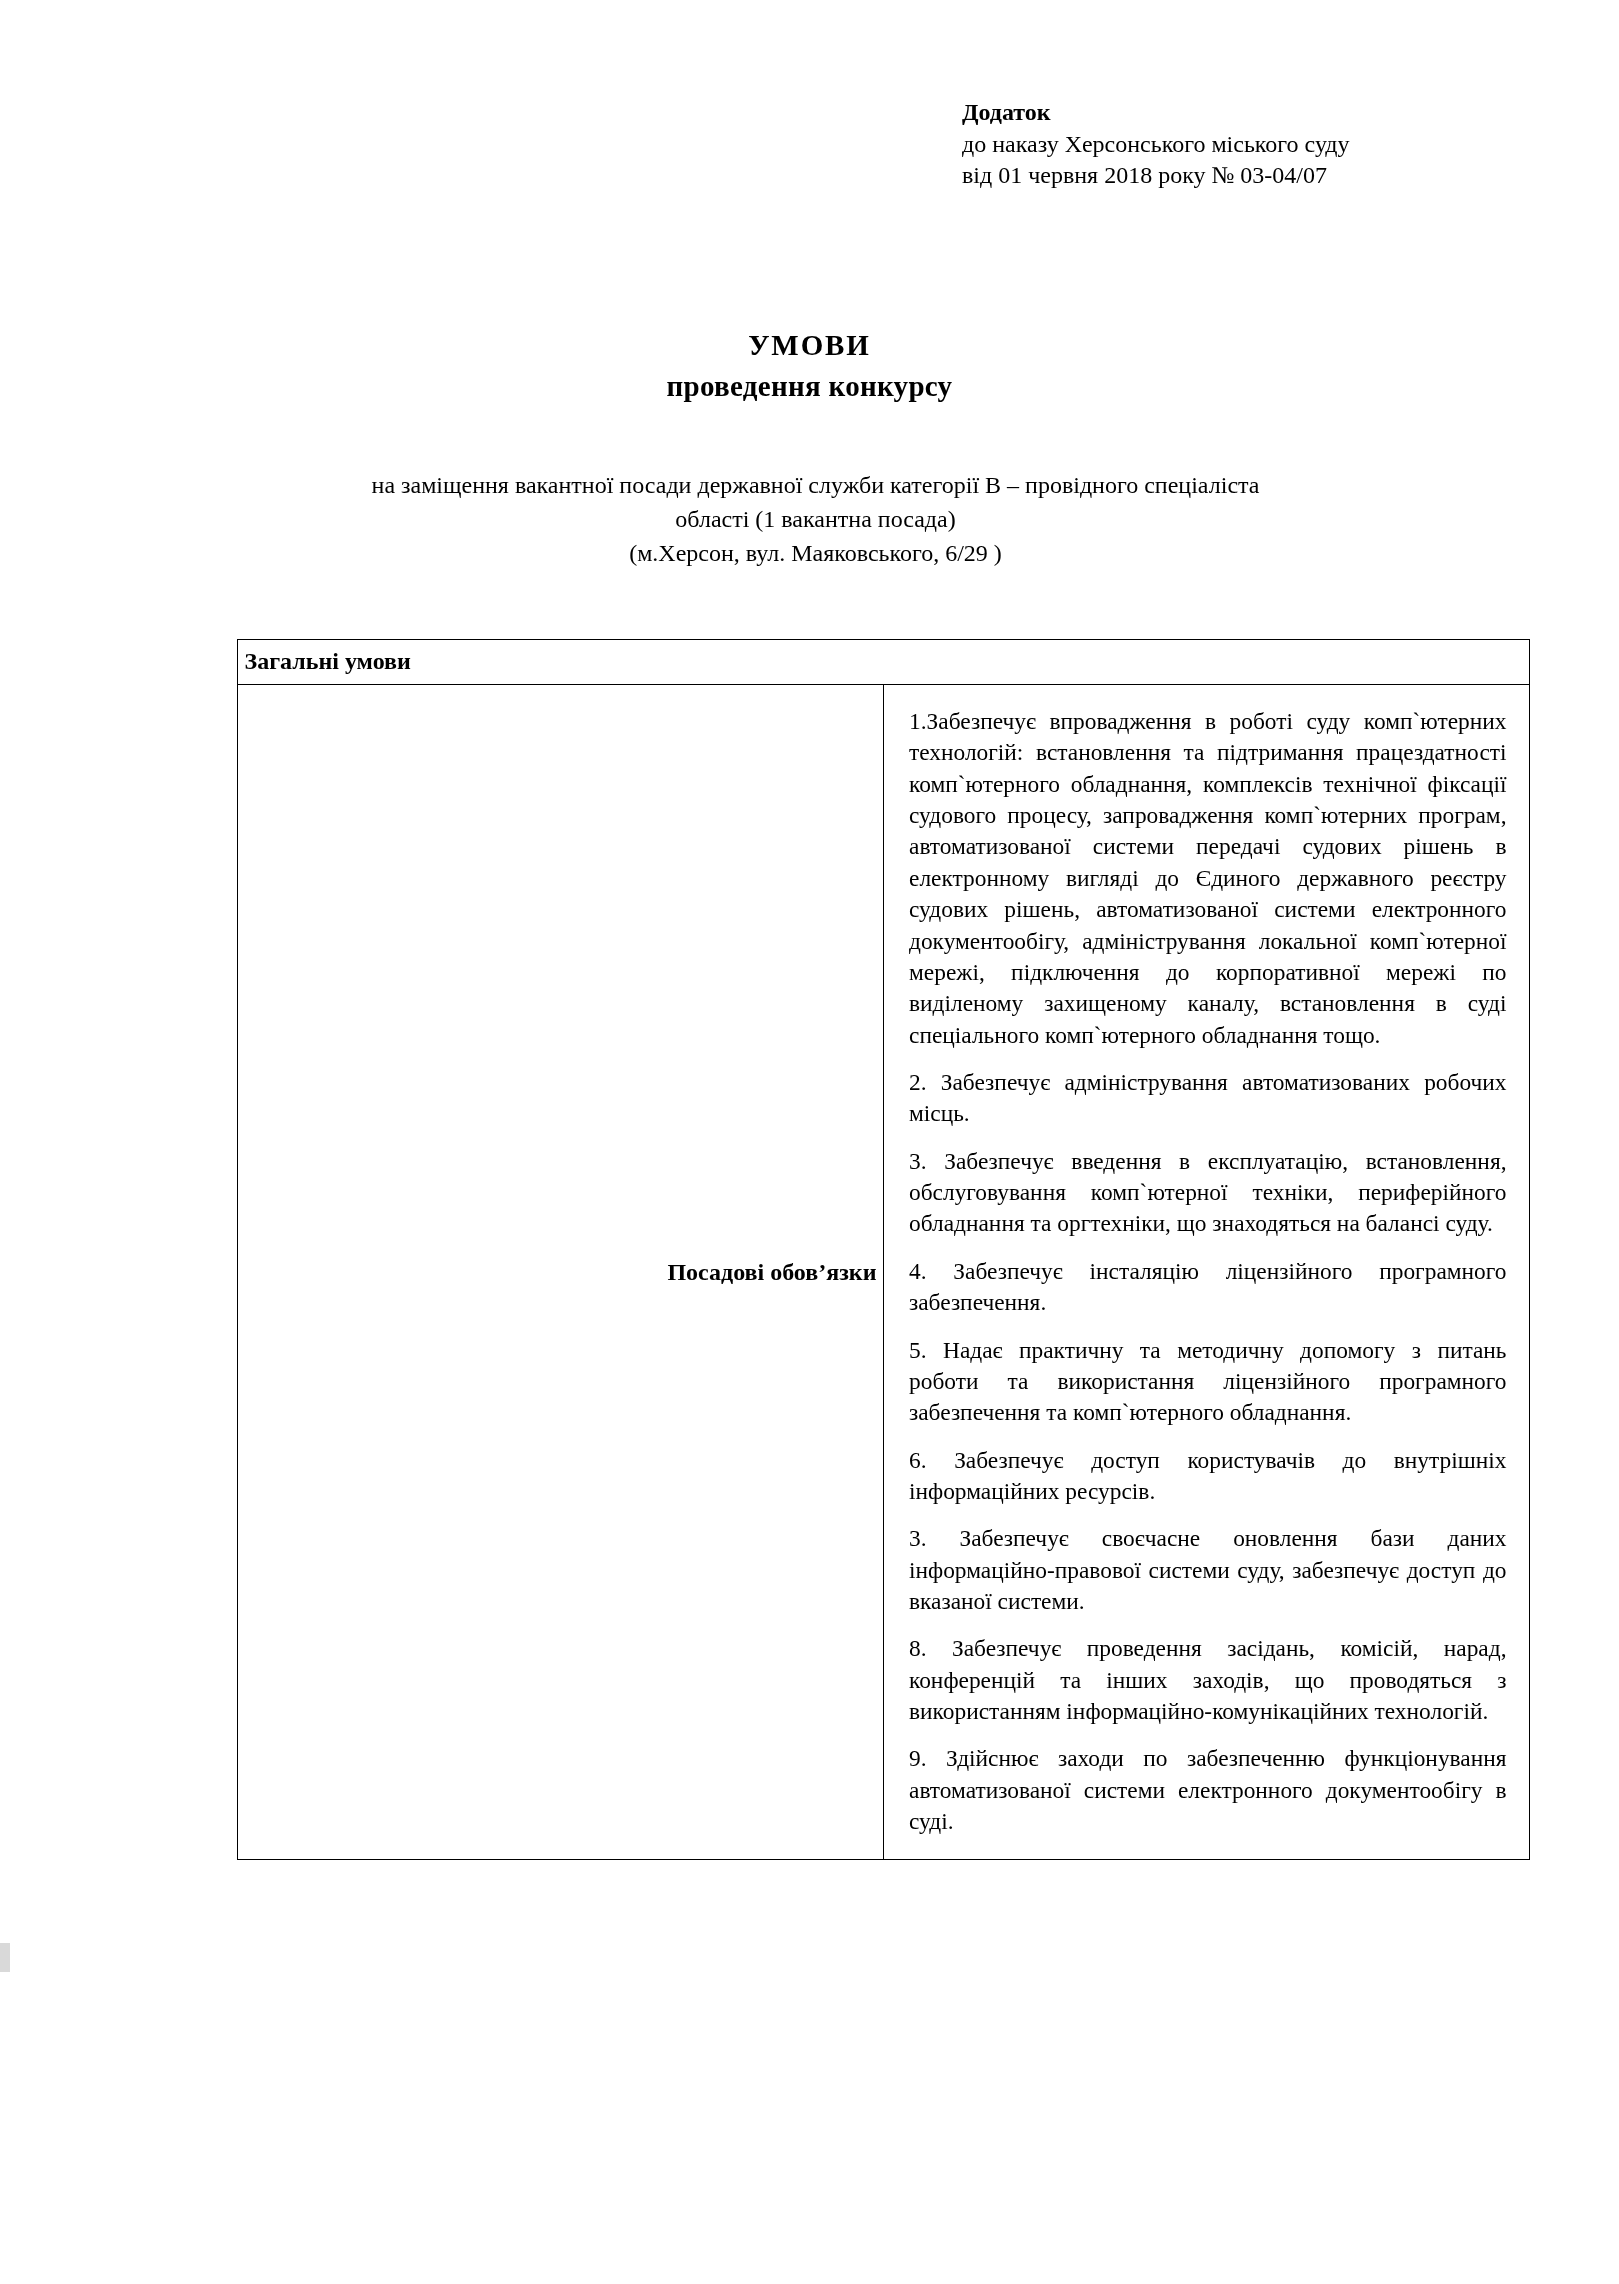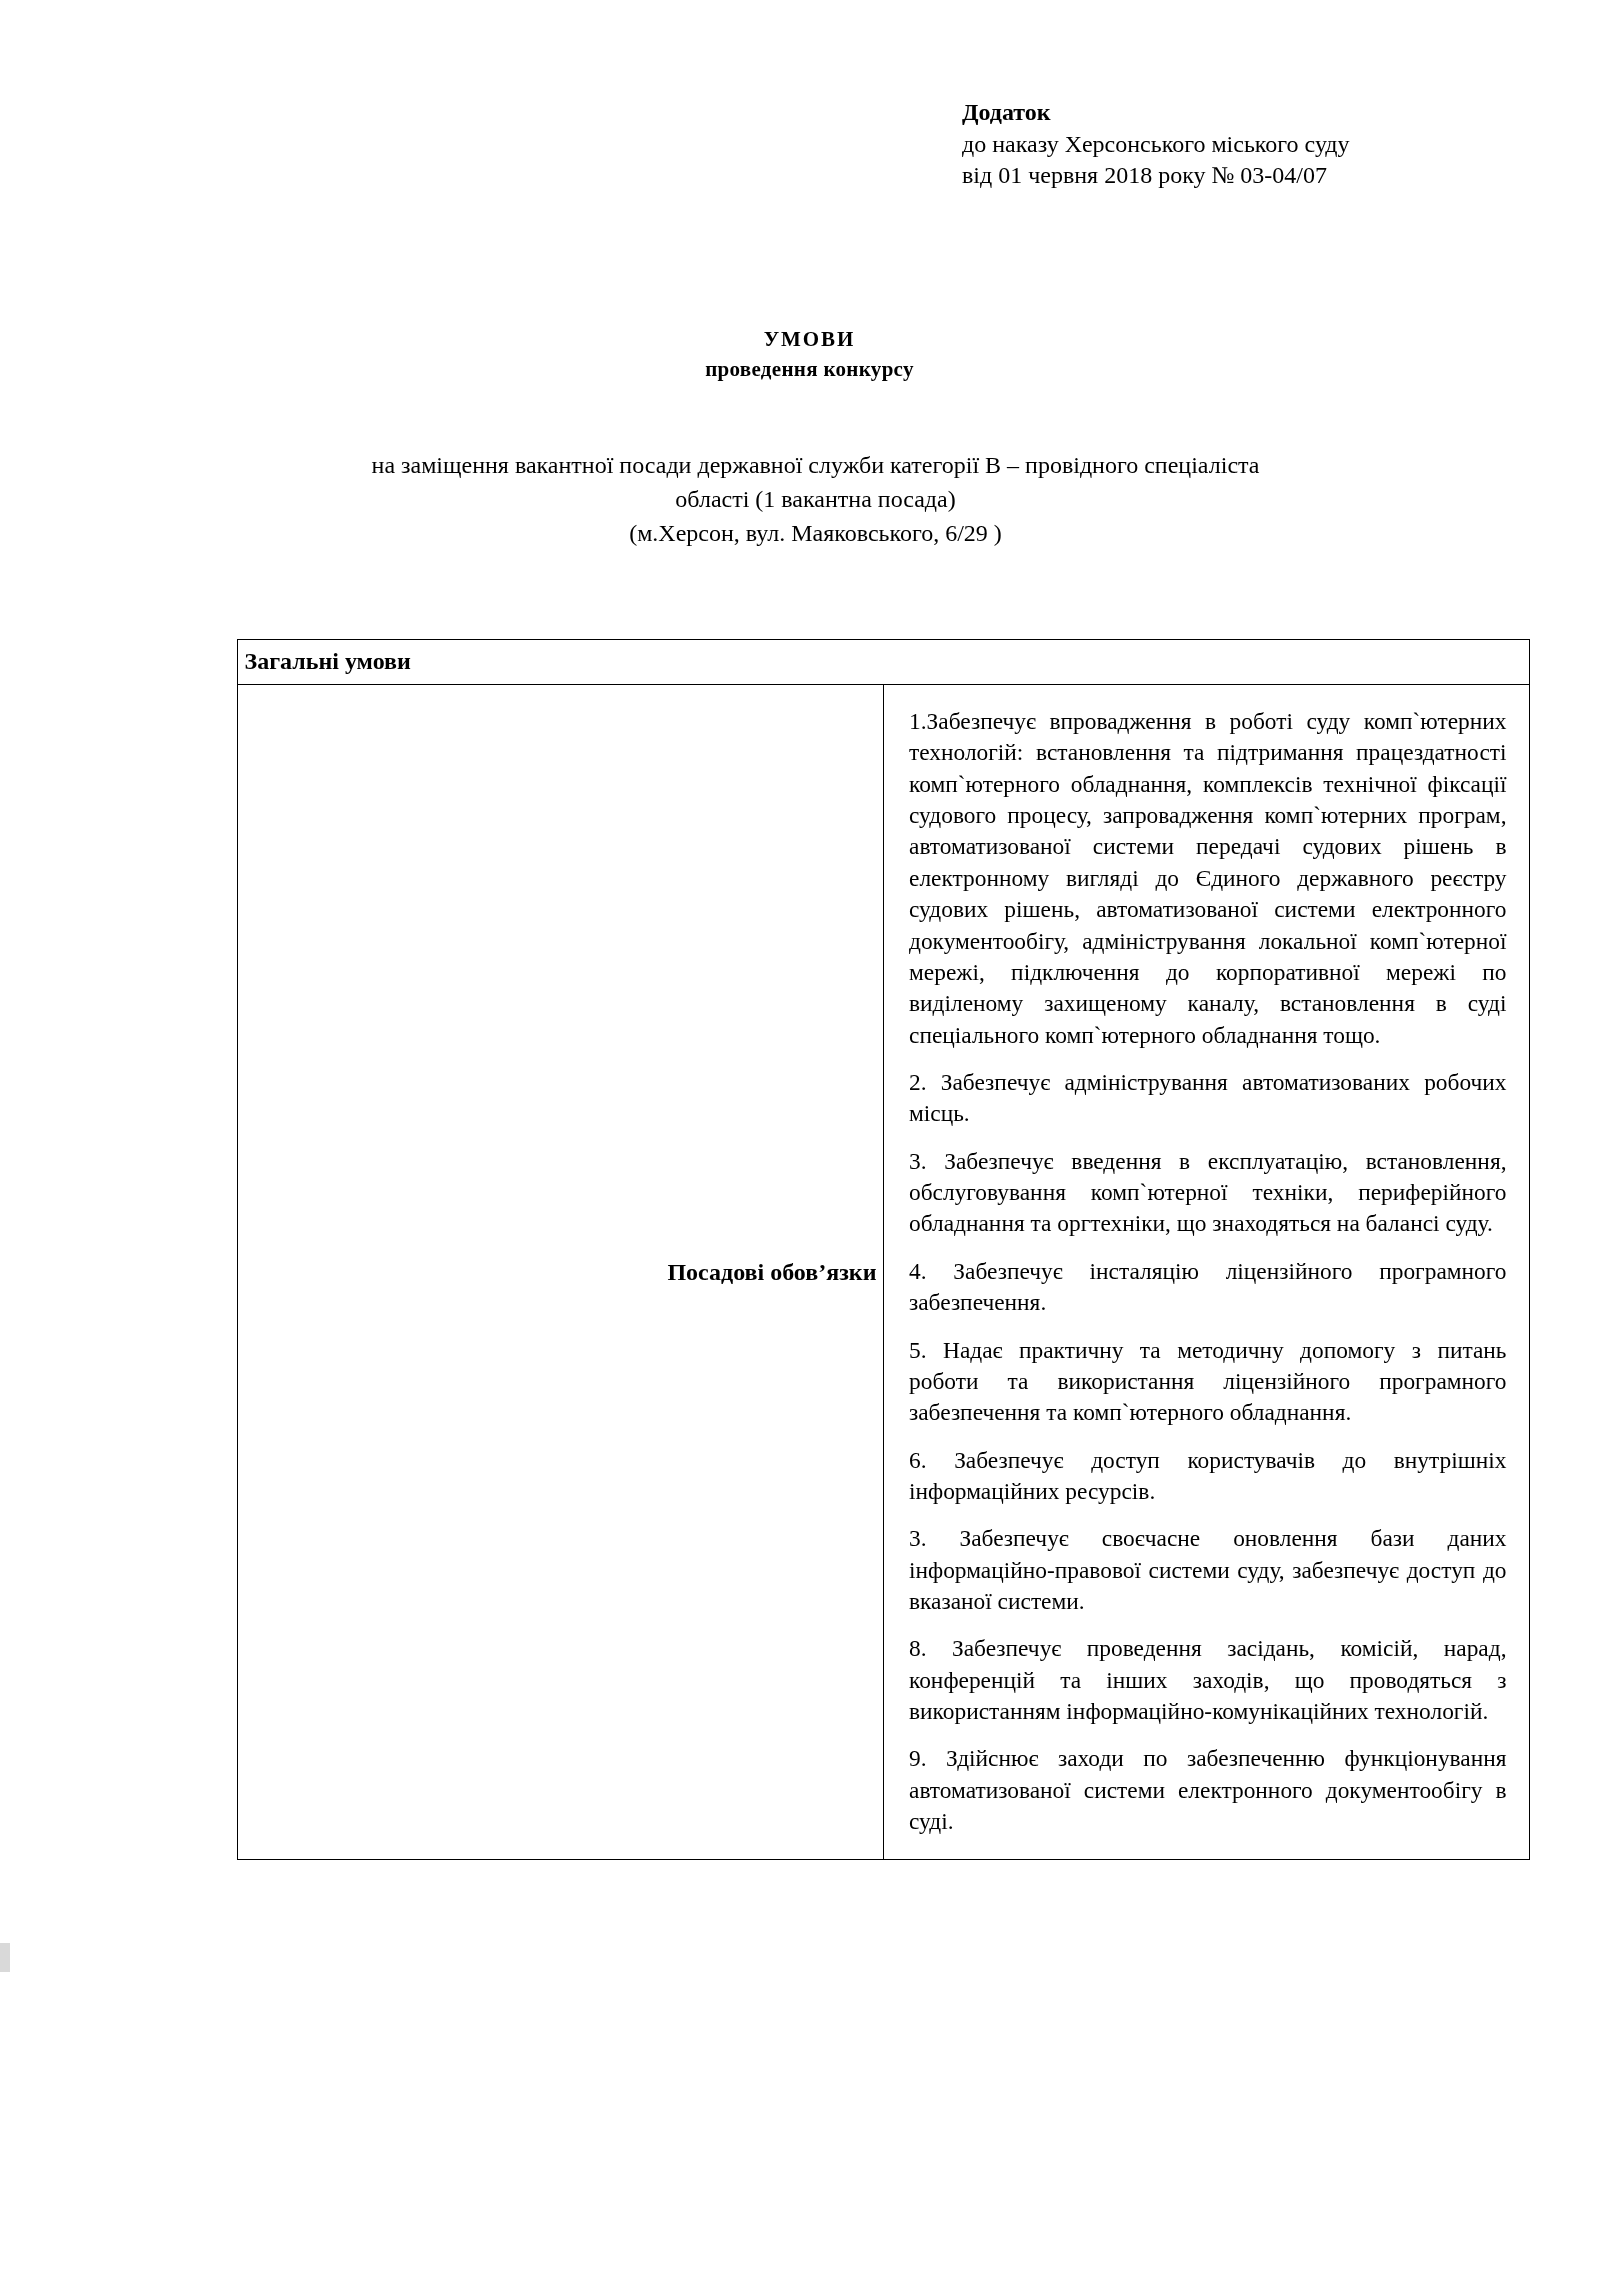--- a/index.html
+++ b/index.html
@@ -36,34 +36,34 @@
     font-weight: bold;
   }
 
   
   .title-block {
     position: absolute;
     left: 0;
     top: 325px;
     width: 1619px;
     text-align: center;
-    font-size: 21px;
+    font-size: 29px;
     font-weight: bold;
     line-height: 1.42;
     letter-spacing: 0.3px;
   }
   .title-main {
     letter-spacing: 1.9px;
   }
 
   
   .subtitle-block {
     position: absolute;
     left: 221px;
-    top: 448px;
+    top: 468px;
     width: 1189px;
     text-align: center;
     font-size: 24px;
     line-height: 1.42;
   }
 
   
   .doc-table {
     position: absolute;
     left: 237px;

